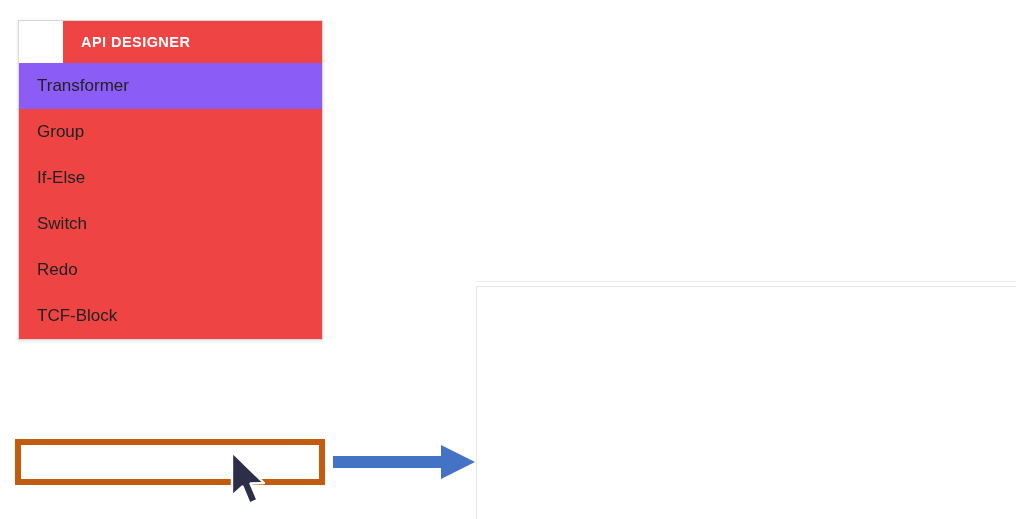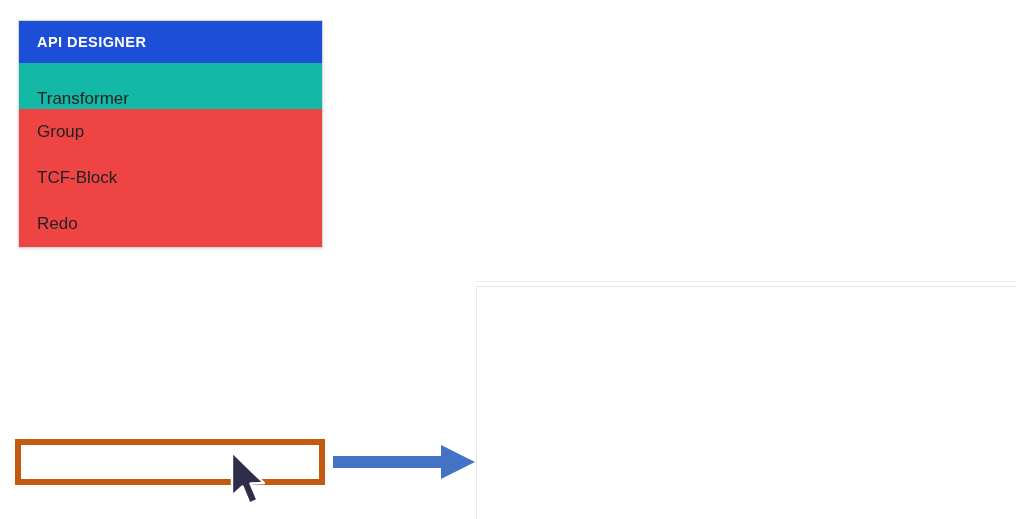--- a/index.html
+++ b/index.html
@@ -42,43 +42,43 @@
     left: 18px;
     top: 20px;
     width: 305px;
     background: #ffffff;
     border: 1px solid #d8d8d8;
     box-sizing: border-box;
     box-shadow: 0 1px 3px rgba(0,0,0,0.12);
   }
   #palette-header {
     height: 42px;
-    background: #1d4ed8;
+    background: #ef4444;
     color: #ffffff;
     font-size: 14.5px;
     font-weight: bold;
     letter-spacing: 0.45px;
     display: flex;
     align-items: center;
     padding-left: 18px;
     box-sizing: border-box;
+    margin-left: 44px;
   }
   .palette-item {
     height: 46px;
     display: flex;
     align-items: center;
     padding-left: 18px;
     box-sizing: border-box;
     font-size: 17px;
     color: #222222;
     background: #ef4444;
   }
   .palette-item.is-highlighted {
-    background: #14b8a6;
-    align-items: flex-end;
+    background: #8b5cf6;
   }
 
   
   #callout-box {
     position: absolute;
     left: 15px;
     top: 439px;
     width: 310px;
     height: 46px;
     border: 6px solid #c25a0f;
@@ -119,24 +119,30 @@
 
   <div id="palette-header">API DESIGNER</div>
 
   <div class="palette-item is-highlighted">
     <span>Transformer</span>
   </div>
   <div class="palette-item">
     <span>Group</span>
   </div>
   <div class="palette-item">
-    <span>TCF-Block</span>
+    <span>If-Else</span>
+  </div>
+  <div class="palette-item">
+    <span>Switch</span>
   </div>
   <div class="palette-item">
     <span>Redo</span>
+  </div>
+  <div class="palette-item">
+    <span>TCF-Block</span>
   </div>
 
 </div>
 
 <div id="callout-box"></div>
 
 <svg id="callout-arrow" viewBox="0 0 142 34">
   <path d="M0 11 H108 V0 L142 17 L108 34 V23 H0 Z" fill="#4472c4"></path>
 </svg>
 

